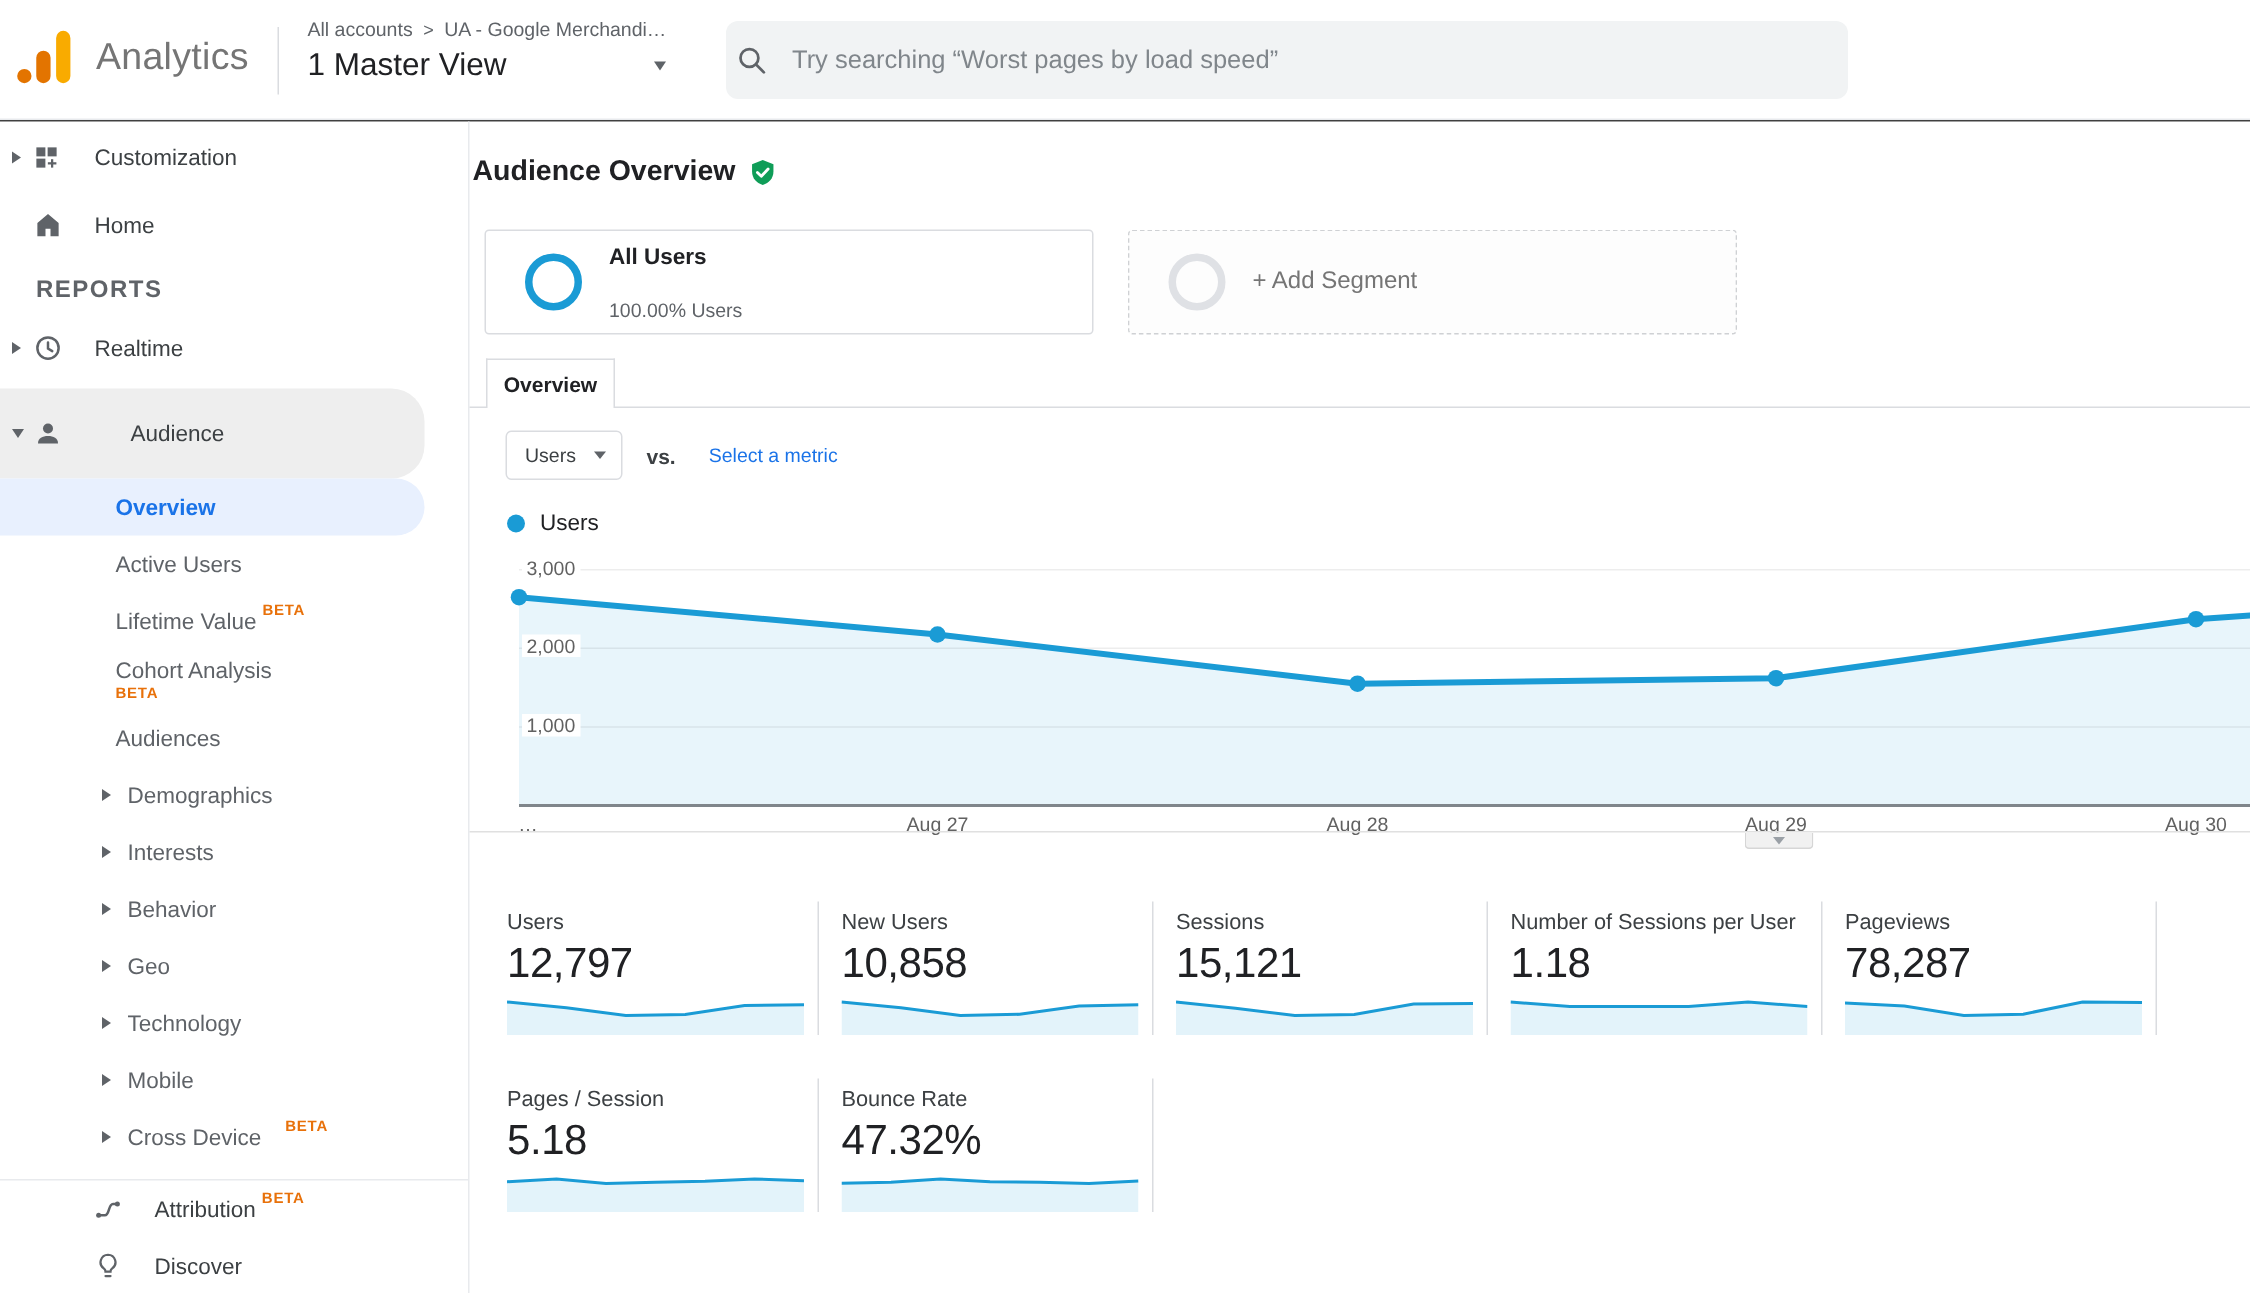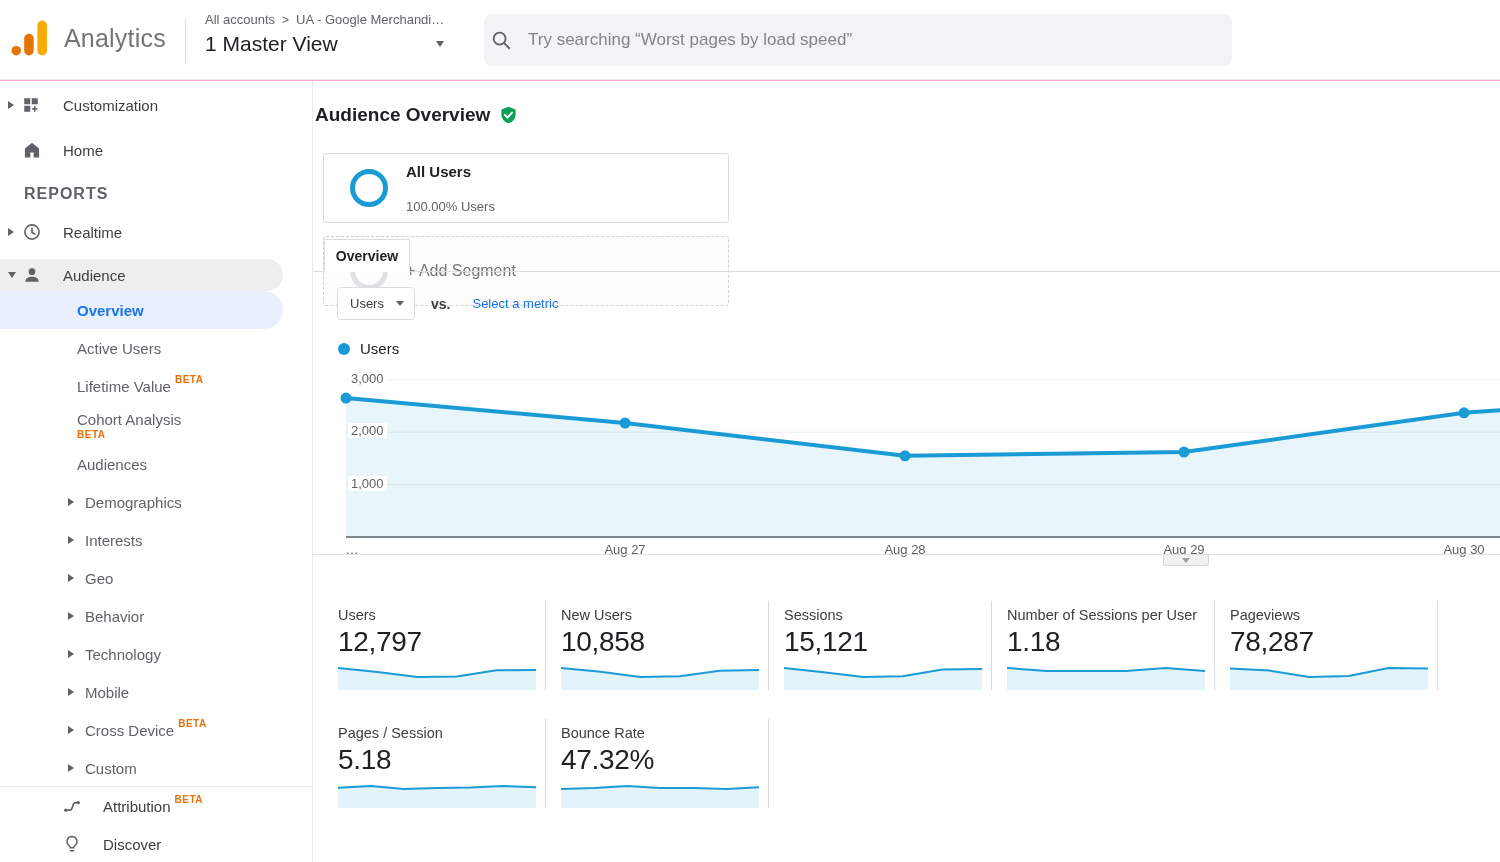--- a/index.html
+++ b/index.html
@@ -1,18 +1,18 @@
 <!DOCTYPE html>
 <html><head>
 <meta charset="utf-8">
 <style>
   * { margin:0; padding:0; box-sizing:border-box; }
   html,body { background:#fff; }
   body { font-family:"Liberation Sans", sans-serif; color:#202124; }
-  .app { position:relative; width:1500px; height:862px; overflow:hidden; background:#f9a8d4; }
+  .app { position:relative; width:1500px; height:862px; overflow:hidden; background:#404040; }
 
   
   header { position:absolute; top:0; left:0; width:1500px; height:80px; background:#fff; border-bottom:1px solid #e8eaed; z-index:10; }
   .logo { position:absolute; left:10px; top:20px; display:flex; align-items:center; }
   .logo-text { font-size:25px; color:#757575; margin-left:14px; letter-spacing:.2px; }
   .hdr-divider { position:absolute; left:185px; top:18px; width:1px; height:45px; background:#dadce0; }
   .crumbs { position:absolute; left:205px; top:12px; }
   .crumb-line1 { font-size:13px; color:#5f6368; display:flex; gap:7px; align-items:center; }
   .crumb-sep { color:#5f6368; font-size:12px; }
   .view-line { margin-top:5px; font-size:21px; color:#202124; display:flex; align-items:center; gap:9px; cursor:pointer;justify-content:space-between; }
@@ -40,21 +40,21 @@
   .two-line { flex-direction:column; align-items:flex-start; justify-content:center; }
   .two-line .beta-below { margin-left:77px; margin-top:1px; }
   .side-bottom { position:absolute; left:0; right:0; bottom:0; height:76px; background:#fff; border-top:1px solid #e8eaed; z-index:5; }
   .side-bottom .side-row { height:38px;margin-left:40px; }
 
   
   main { position:absolute; top:81px; left:312px; width:1188px; bottom:0; background:#fff; border-left:1px solid #e8eaed; }
   .title-row { position:absolute; left:2px; top:23px; display:flex; align-items:center; gap:9px; }
   .title-row h1 { font-size:19px; font-weight:700; color:#202124; }
 
-  .segments { position:absolute; left:10px; top:72px; display:flex; gap:13px;flex-direction:column; }
+  .segments { position:absolute; left:10px; top:72px; display:flex; gap:23px; }
   .seg-card { width:406px; height:70px; background:#fff; border:1px solid #dadce0; border-radius:3px; display:flex; align-items:center; padding-left:26px; cursor:pointer; }
   .seg-card.dashed { border:1px dashed #cfd1d4; background:#fdfdfd; }
   .ring { width:38px; height:38px; border-radius:50%; border:5px solid #1a9bd5; flex:none; }
   .ring.gray { border-color:#dfe1e5; }
   .seg-text { margin-left:18px; }
   .seg-title { font-size:15px; font-weight:700; color:#202124; }
   .seg-sub { font-size:13px; color:#5f6368; margin-top:19px; }
   .add-label { font-size:16px; color:#757575; margin-left:18px; }
 
   .tabline { position:absolute; left:0; right:0; top:190px; height:1px; background:#dadce0; z-index:1; }
@@ -150,21 +150,21 @@
         <div class="side-row " style="height: 42px;">
           <span class="arrow-main tri-r"></span>
           <span class="ic">
             <svg width="20" height="20" viewBox="0 0 24 24" fill="none" stroke="#5f6368" stroke-width="2">
               <circle cx="12" cy="12" r="8.5"></circle>
               <path d="M12 7.5v5l3.4 2" stroke-linecap="round"></path>
             </svg>
           </span>
           <span class="lbl">Realtime</span>
         </div>
-        <div class="side-row pill-gray" style="height: 32px; margin-top: 6px;">
+        <div class="side-row pill-gray" style="height: 60px; margin-top: 6px; padding-left: 24px;">
           <span class="arrow-main tri-d"></span>
           <span class="ic">
             <svg width="20" height="20" viewBox="0 0 24 24" fill="#5f6368">
               <circle cx="12" cy="8" r="4"></circle>
               <path d="M4 20c0-4.4 3.6-6 8-6s8 1.6 8 6z"></path>
             </svg>
           </span>
           <span class="lbl">Audience</span>
         </div>
         <div class="side-row child pill-blue" style="height: 38px;">
@@ -187,35 +187,35 @@
         <div class="side-row child has-arrow" style="height: 38px;">
           <span class="arrow-child tri-r"></span>
           <span class="lbl">Demographics</span>
         </div>
         <div class="side-row child has-arrow" style="height: 38px;">
           <span class="arrow-child tri-r"></span>
           <span class="lbl">Interests</span>
         </div>
         <div class="side-row child has-arrow" style="height: 38px;">
           <span class="arrow-child tri-r"></span>
+          <span class="lbl">Behavior</span>
+        </div>
+        <div class="side-row child has-arrow" style="height: 38px;">
+          <span class="arrow-child tri-r"></span>
           <span class="lbl">Geo</span>
         </div>
         <div class="side-row child has-arrow" style="height: 38px;">
           <span class="arrow-child tri-r"></span>
-          <span class="lbl">Behavior</span>
-        </div>
-        <div class="side-row child has-arrow" style="height: 38px;">
-          <span class="arrow-child tri-r"></span>
           <span class="lbl">Technology</span>
         </div>
         <div class="side-row child has-arrow" style="height: 38px;">
           <span class="arrow-child tri-r"></span>
           <span class="lbl">Mobile</span>
         </div>
-        <div class="side-row child has-arrow" style="height: 38px;">
+        <div class="side-row child has-arrow" style="height: 38px; gap: 12px;">
           <span class="arrow-child tri-r"></span>
           <span class="lbl">Cross Device</span>
           <span class="beta sup">BETA</span>
         </div>
         <div class="side-row child has-arrow" style="height: 38px;">
           <span class="arrow-child tri-r"></span>
           <span class="lbl">Custom</span>
         </div>
       </div>
     <div class="side-bottom" id="side-bottom">

